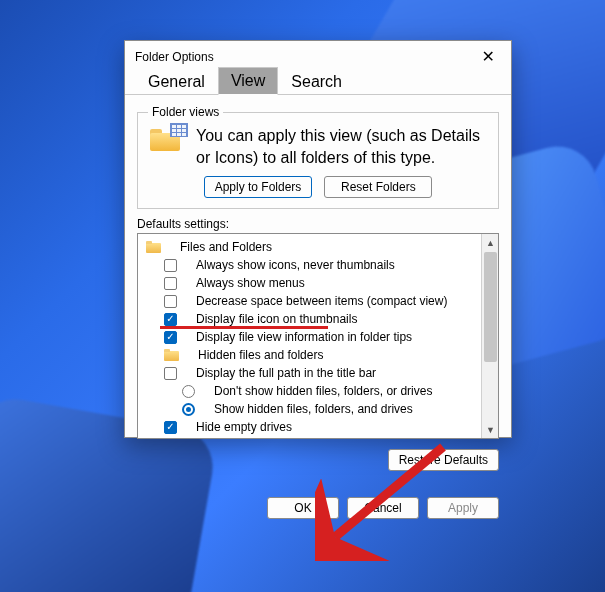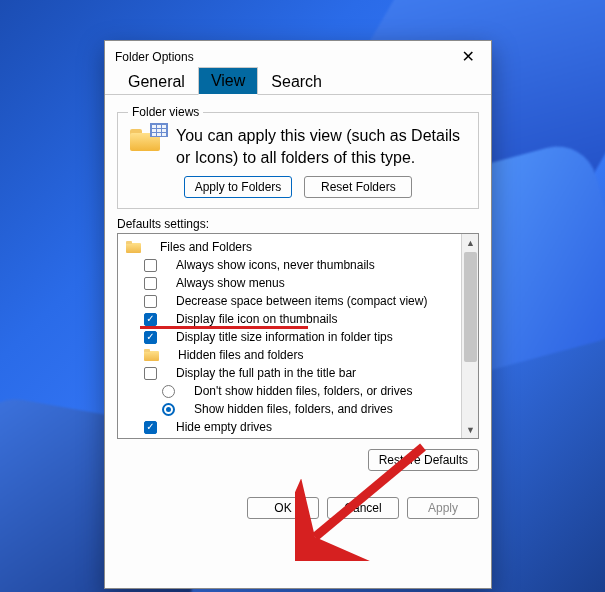--- a/index.html
+++ b/index.html
@@ -18,24 +18,24 @@
     position: absolute;
     border-radius: 40px;
     filter: blur(1px);
   }
   .bloom1 { right: -40px; top: -80px; width: 260px; height: 260px; background: linear-gradient(135deg,#4b8dff,#1f4bc2); transform: rotate(30deg); }
   .bloom2 { right: -10px; top: 160px; width: 200px; height: 200px; background: linear-gradient(135deg,#5aa0ff,#2a5fe0); transform: rotate(-15deg); }
   .bloom3 { left: -40px; bottom: -60px; width: 240px; height: 240px; background: linear-gradient(135deg,#3d74e0,#153480); transform: rotate(10deg); }
 
   .window {
     position: absolute;
-    left: 104px;
+    left: 124px;
     top: 40px;
     width: 388px;
-    height: 549px;
+    height: 398px;
     background: #fdfdfd;
     border: 1px solid #8a8a8a;
     box-shadow: 0 8px 24px rgba(0,0,0,0.35);
   }
   .titlebar {
     display: flex;
     align-items: center;
     justify-content: space-between;
     padding: 6px 10px 4px 10px;
   }
@@ -53,21 +53,21 @@
   .tab {
     padding: 4px 12px 4px 12px;
     border: 1px solid transparent;
     border-bottom: none;
     position: relative;
     top: 1px;
     cursor: pointer;
     font-size: 16px;
   }
   .tab.active {
-    background: #0369a1;
+    background: #a3a3a3;
     border-color: #c9c9c9;
     border-bottom: 1px solid #fdfdfd;
   }
 
   .panel { padding: 8px 12px 10px 12px; }
 
   fieldset.folderviews {
     border: 1px solid #c9c9c9;
     margin: 2px 0 8px 0;
     padding: 6px 10px 10px 10px;
@@ -249,21 +249,21 @@
           <span class="chk"></span>
           <span>Decrease space between items (compact view)</span>
         </div>
         <div class="node d2" style="position:relative;">
           <span class="chk on"></span>
           <span>Display file icon on thumbnails</span>
           <span class="anno-underline" style="left:18px; bottom:-1px; width:168px;"></span>
         </div>
         <div class="node d2">
           <span class="chk on"></span>
-          <span>Display title size information in folder tips</span>
+          <span>Display file view information in folder tips</span>
         </div>
         <div class="node d2">
           <span class="folder-mini"></span>
           <span>Hidden files and folders</span>
         </div>
 
         <div class="node d2">
           <span class="chk"></span>
           <span>Display the full path in the title bar</span>
         </div>

